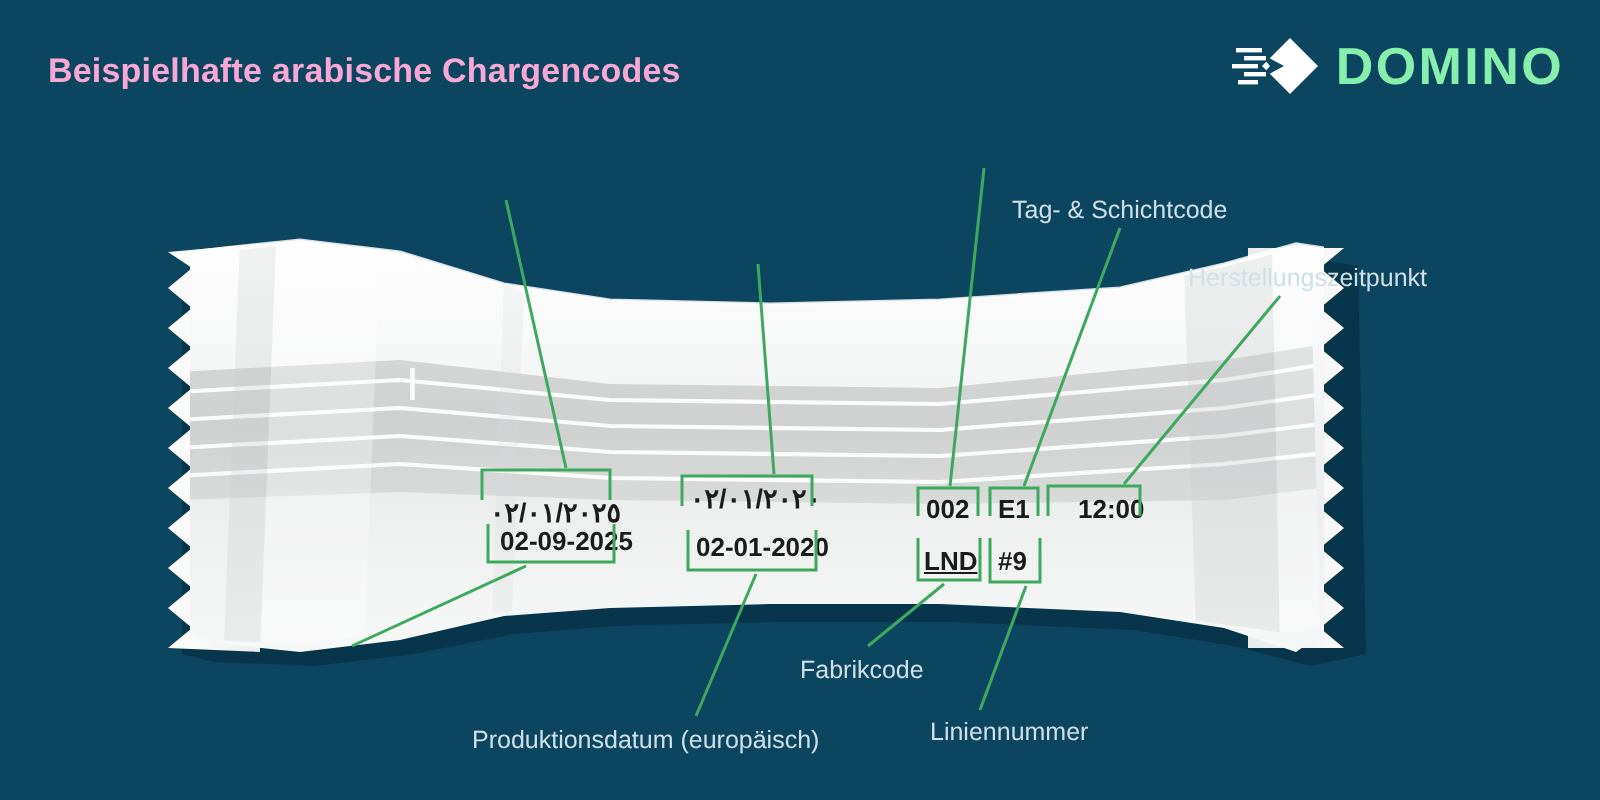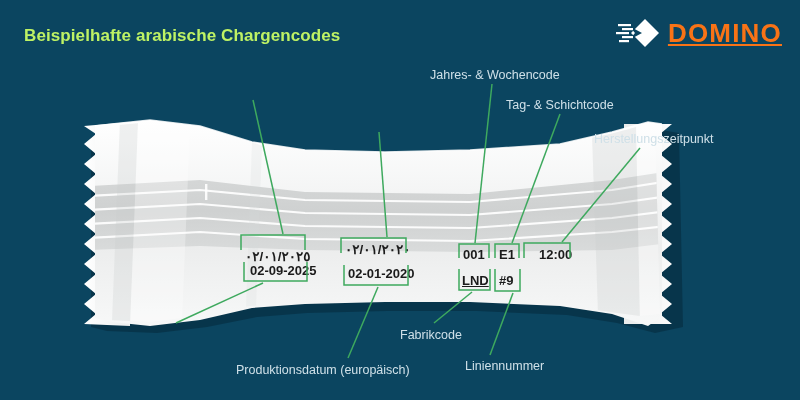--- a/index.html
+++ b/index.html
@@ -16,41 +16,40 @@
     font-family: "Liberation Sans", sans-serif;
   }
 
   
   #title {
     position: absolute;
     left: 24px;
     top: 26px;
     font-size: 17px;
     font-weight: bold;
-    color: #bef264;
+    color: #f9a8d4;
     letter-spacing: 0.1px;
     white-space: nowrap;
   }
 
   
   #logo {
     position: absolute;
     right: 18px;
     top: 18px;
     display: flex;
     align-items: center;
     gap: 8px;
   }
   #logo-wordmark {
     font-size: 26px;
     font-weight: bold;
-    color: #f97316;
+    color: #86efac;
     letter-spacing: 1.2px;
     line-height: 1;
-    text-decoration: underline;
   }
 
   
   #package {
     position: absolute;
     left: 0;
     top: 100px;
     width: 800px;
     height: 240px;
   }
@@ -164,21 +163,21 @@
   </svg>
 
   <div class="code code-ar" style="left:245px; top:228px;margin-top:22px;">٠٢/٠١/٢٠٢٥</div>
 
   <div class="code code-eu" style="left:250px; top:264px;">02-09-2025</div>
 
   <div class="code code-ar" style="left:345px; top:243px;">٠٢/٠١/٢٠٢٠</div>
 
   <div class="code code-eu" style="left:348px; top:267px;">02-01-2020</div>
 
-  <div class="code code-eu" style="left:463px; top:248px;">001</div>
+  <div class="code code-eu" style="left:463px; top:248px;">002</div>
 
   <div class="code code-eu" style="left:462px; top:274px;text-decoration:underline;">LND</div>
 
   <div class="code code-eu" style="left:499px; top:248px;">E1</div>
 
   <div class="code code-eu" style="left:499px; top:274px;">#9</div>
 
   <div class="code code-eu" style="left:527px; top:248px;margin-left:12px;">12:00</div>
 
   <svg id="leaders" viewBox="0 0 800 400">
@@ -232,21 +231,20 @@
         <rect x="2" y="6" width="13" height="2.2"></rect>
         <rect x="6" y="10" width="11" height="2.2"></rect>
         <rect x="0" y="14" width="13" height="2.2"></rect>
         <rect x="6" y="18" width="11" height="2.2"></rect>
         <rect x="3" y="22" width="10" height="2.2"></rect>
       </g>
     </svg>
     <span id="logo-wordmark">DOMINO</span>
   </div>
 
-  <div class="ann-label" style="left:430px; top:69px;">Jahres- &amp; Wochencode</div>
   <div class="ann-label" style="left:506px; top:99px;">Tag- &amp; Schichtcode</div>
   <div class="ann-label" style="left:594px; top:133px;">Herstellungszeitpunkt</div>
 
   <div class="ann-label" style="left:236px; top:364px;">Produktionsdatum (europäisch)</div>
   <div class="ann-label" style="left:400px; top:329px;">Fabrikcode</div>
   <div class="ann-label" style="left:465px; top:360px;">Liniennummer</div>
 
 </div>
 
 </body></html>

